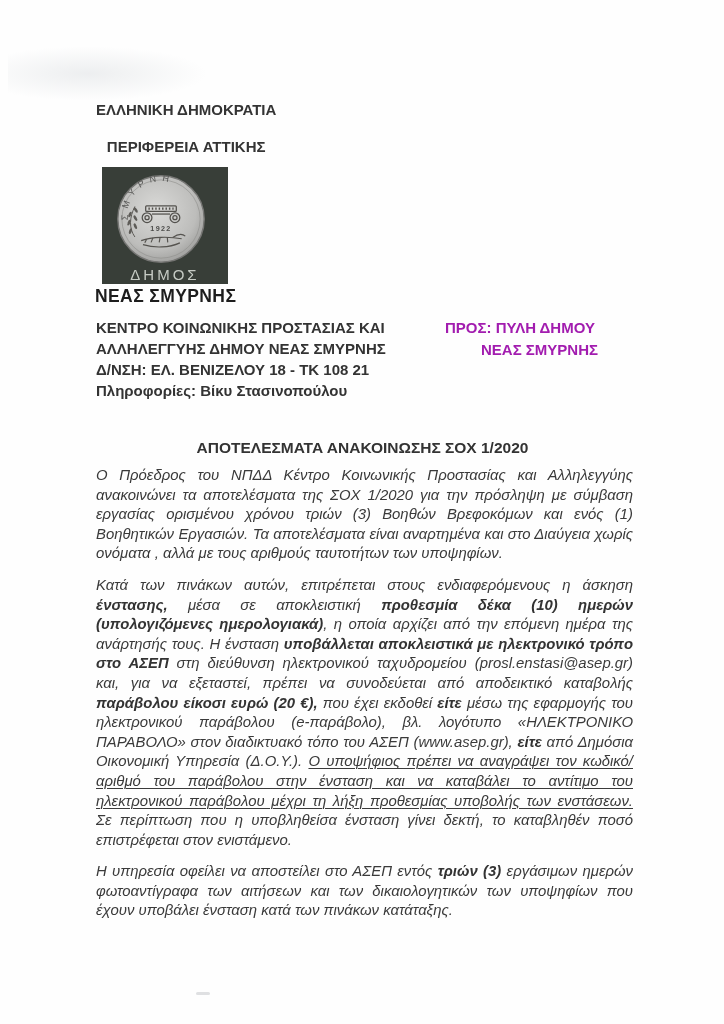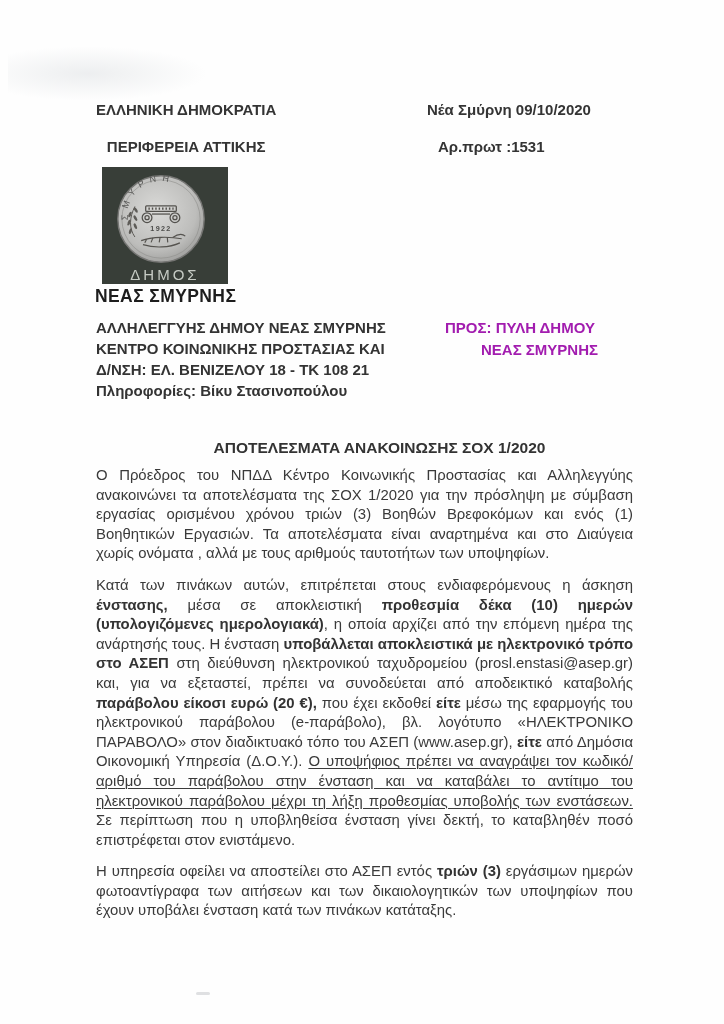--- a/index.html
+++ b/index.html
@@ -39,49 +39,46 @@
   .logo-caption {
     position: absolute; left: 95px; top: 286px; font-weight: bold; font-size: 17.5px;
     color: #1d1d1d; letter-spacing: 0.4px;
   }
 
   .sender { position: absolute; left: 96px; top: 317px; font-weight: bold; font-size: 15px; line-height: 21px; color: #333333; }
   .recipient { position: absolute; left: 445px; top: 317px; font-weight: bold; font-size: 15px; line-height: 22px; color: #a21caf; }
   .recipient .l2 { margin-left: 36px; }
 
   .doc-title {
-    position: absolute; left: 111px; top: 439px; width: 537px;
+    position: absolute; left: 94px; top: 439px; width: 537px;
     text-align: center; font-weight: bold; font-size: 15.5px; color: #333333;
   }
   .body-text {
     position: absolute; left: 96px; top: 466px; width: 537px;
     font-size: 14.9px; line-height: 19.6px; text-align: justify; color: #3a3a3a;
     hyphens: none;
+    font-style: italic;
   }
   .body-text p { margin: 0 0 12px 0; }
   .body-text .b { font-weight: bold; color: #333333; }
   .body-text .u { text-decoration: underline; text-underline-offset: 2px; text-decoration-thickness: 1px; }
 </style>
 </head>
 <body>
 
 <div class="page">
 
   <div class="smudge"></div>
   <div class="dash-artifact"></div>
 
   <div class="hdr-left">
     <div class="l1">ΕΛΛΗΝΙΚΗ ΔΗΜΟΚΡΑΤΙΑ</div>
     <div class="l2">ΠΕΡΙΦΕΡΕΙΑ ΑΤΤΙΚΗΣ</div>
   </div>
 
-  <div class="hdr-right">
-    <div class="l1">Νέα Σμύρνη 09/10/2020</div>
-    <div class="l2">Αρ.πρωτ :1531</div>
-  </div>
 
   <div class="logo-square">
     <div class="coin-wrap">
       <svg viewBox="0 0 100 100" width="90" height="90">
         <defs>
           <radialGradient id="coinG" cx="45%" cy="40%" r="70%">
             <stop offset="0%" stop-color="#dadad8"></stop>
             <stop offset="65%" stop-color="#bdbdbb"></stop>
             <stop offset="100%" stop-color="#929290"></stop>
           </radialGradient>
@@ -119,22 +116,22 @@
           <path d="M 63,70.5 C 69,66.5 74,66.5 77,69"></path>
           <path d="M 34,72.5 l -2,4 M 41,71 l -2,5 M 49,70.5 l -1,5.5 M 57,70.5 l 0.5,5.5"></path>
         </g>
       </svg>
     </div>
     <div class="dimos">ΔΗΜΟΣ</div>
   </div>
   <div class="logo-caption">ΝΕΑΣ ΣΜΥΡΝΗΣ</div>
 
   <div class="sender">
+    <div>ΚΕΝΤΡΟ ΚΟΙΝΩΝΙΚΗΣ ΠΡΟΣΤΑΣΙΑΣ ΚΑΙ</div>
     <div>ΑΛΛΗΛΕΓΓΥΗΣ ΔΗΜΟΥ ΝΕΑΣ ΣΜΥΡΝΗΣ</div>
-    <div>ΚΕΝΤΡΟ ΚΟΙΝΩΝΙΚΗΣ ΠΡΟΣΤΑΣΙΑΣ ΚΑΙ</div>
     <div>Δ/ΝΣΗ: ΕΛ. ΒΕΝΙΖΕΛΟΥ 18 - ΤΚ 108 21</div>
     <div>Πληροφορίες: Βίκυ Στασινοπούλου</div>
   </div>
 
   <div class="recipient">
     <div class="l1">ΠΡΟΣ: ΠΥΛΗ ΔΗΜΟΥ</div>
     <div class="l2">ΝΕΑΣ ΣΜΥΡΝΗΣ</div>
   </div>
 
   <div class="doc-title">ΑΠΟΤΕΛΕΣΜΑΤΑ ΑΝΑΚΟΙΝΩΣΗΣ ΣΟΧ 1/2020</div>

